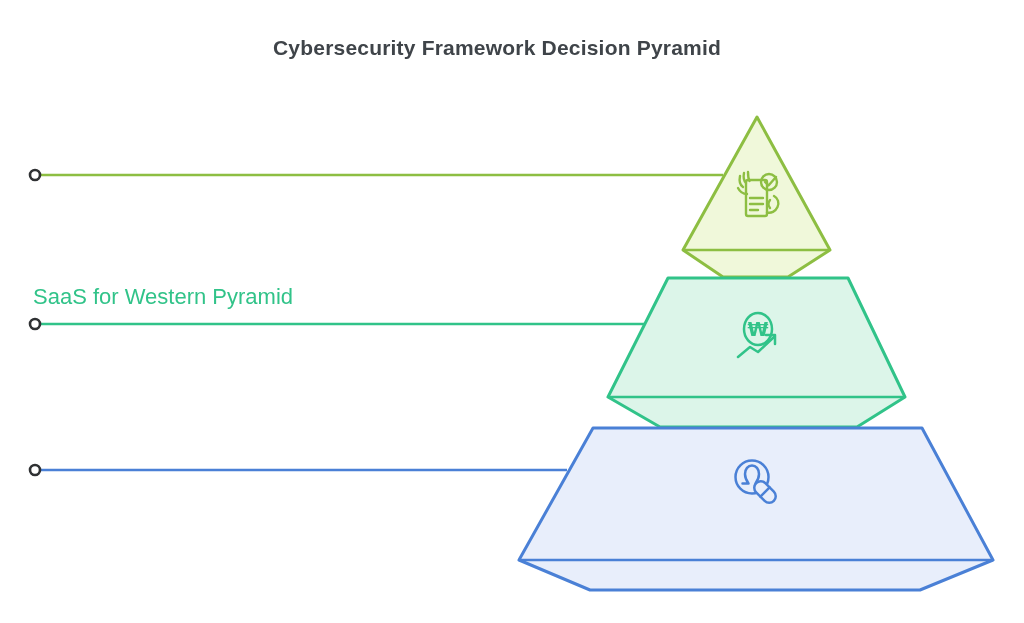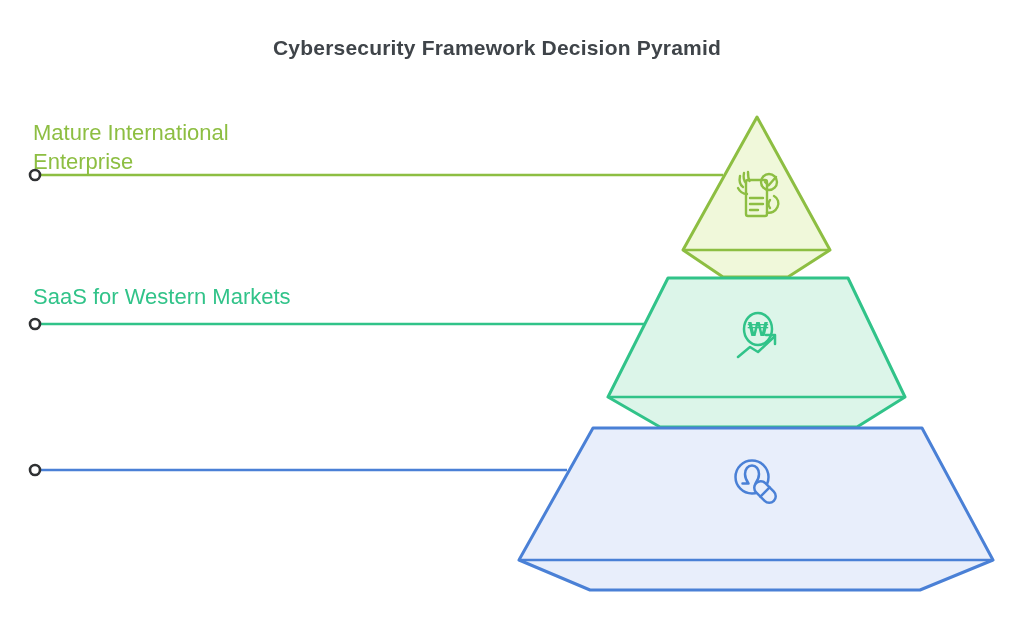--- a/index.html
+++ b/index.html
@@ -17,22 +17,21 @@
   .tier-label.t2 { left:33px; top:430px; width:360px; color:#4a80d6; }
   svg.diagram { position:absolute; left:0; top:0; }
 </style>
 </head>
 <body>
 
 <div class="canvas">
 
   <div class="title">Cybersecurity Framework Decision Pyramid</div>
 
-  <div class="tier-label t0">Mature International Enterprise</div>
-  <div class="tier-label t1">SaaS for Western Markets</div>
+  <div class="tier-label t1">SaaS for Western Pyramid</div>
 
   <svg class="diagram" width="1024" height="623" viewBox="0 0 1024 623">
 
     <line x1="40" y1="175" x2="723" y2="175" stroke-width="2.6" stroke="#8dbe42"></line>
     <line x1="40" y1="324" x2="646" y2="324" stroke-width="2.6" stroke="#31c389"></line>
     <line x1="40" y1="470" x2="567" y2="470" stroke-width="2.6" stroke="#4a80d6"></line>
 
     <g>
       <polygon points="757,117 830,250 788,277 723,277 683,250" stroke-width="3" stroke-linejoin="round" fill="#f0f8da" stroke="#8dbe42"></polygon>
       <line x1="683" y1="250" x2="830" y2="250" stroke-width="2.6" stroke="#8dbe42"></line>

